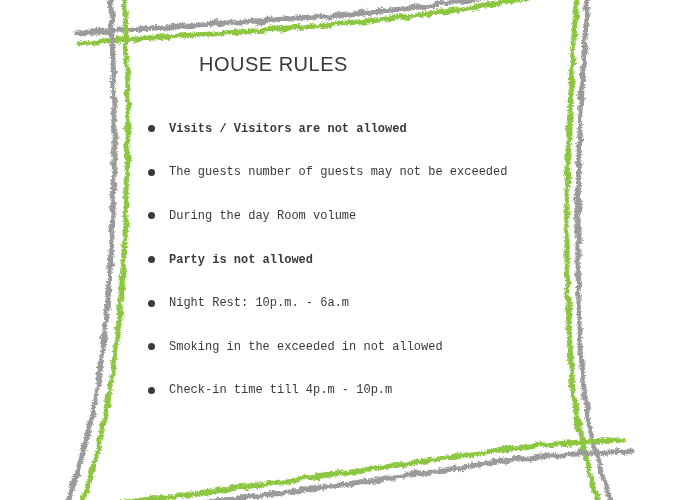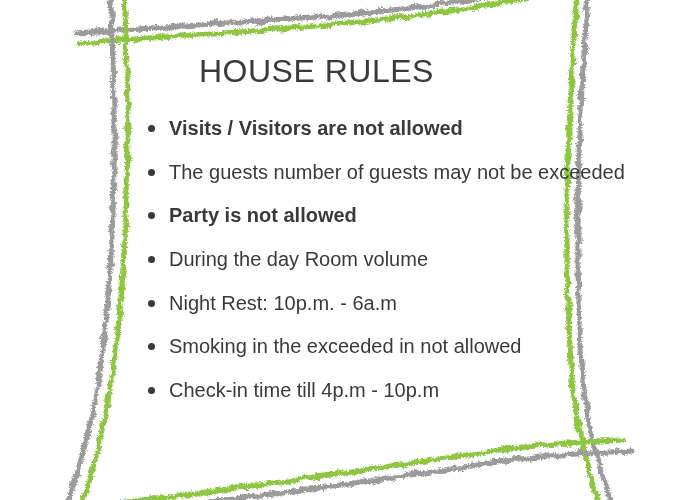--- a/index.html
+++ b/index.html
@@ -26,21 +26,21 @@
   .frame path {
     fill: none;
     stroke-width: 5.2;
     stroke-linecap: round;
   }
   .title {
     position: absolute;
     left: 199px;
     top: 53px;
     margin: 0;
-    font-size: 32px;
+    font-size: 20px;
     font-weight: 400;
     letter-spacing: 0.5px;
     color: var(--text-color, #3a3a3a);
     white-space: nowrap;
   }
   .rules {
     position: absolute;
     left: 148px;
     top: 107px;
     margin: 0;
@@ -54,23 +54,24 @@
   }
   .dot {
     width: 7px;
     height: 7px;
     border-radius: 50%;
     background: var(--text-color, #3a3a3a);
     margin-right: 14px;
     flex: 0 0 auto;
   }
   .rule-text {
-    font-size: 20px;
+    font-size: 12px;
     color: var(--text-color, #3a3a3a);
     white-space: nowrap;
+    font-family: Liberation Mono, monospace;
   }
   .rule-item.bold .rule-text {
     font-weight: bold;
   }
 </style>
 </head>
 <body>
 
 <div class="poster">
 
@@ -99,27 +100,27 @@
 
   <ul class="rules">
     <li class="rule-item bold">
       <span class="dot"></span>
       <span class="rule-text">Visits / Visitors are not allowed</span>
     </li>
     <li class="rule-item">
       <span class="dot"></span>
       <span class="rule-text">The guests number of guests may not be exceeded</span>
     </li>
+    <li class="rule-item">
+      <span class="dot"></span>
+      <span class="rule-text">During the day Room volume</span>
+    </li>
     <li class="rule-item bold">
       <span class="dot"></span>
       <span class="rule-text">Party is not allowed</span>
-    </li>
-    <li class="rule-item">
-      <span class="dot"></span>
-      <span class="rule-text">During the day Room volume</span>
     </li>
     <li class="rule-item">
       <span class="dot"></span>
       <span class="rule-text">Night Rest: 10p.m. - 6a.m</span>
     </li>
     <li class="rule-item">
       <span class="dot"></span>
       <span class="rule-text">Smoking in the exceeded in not allowed</span>
     </li>
     <li class="rule-item">

